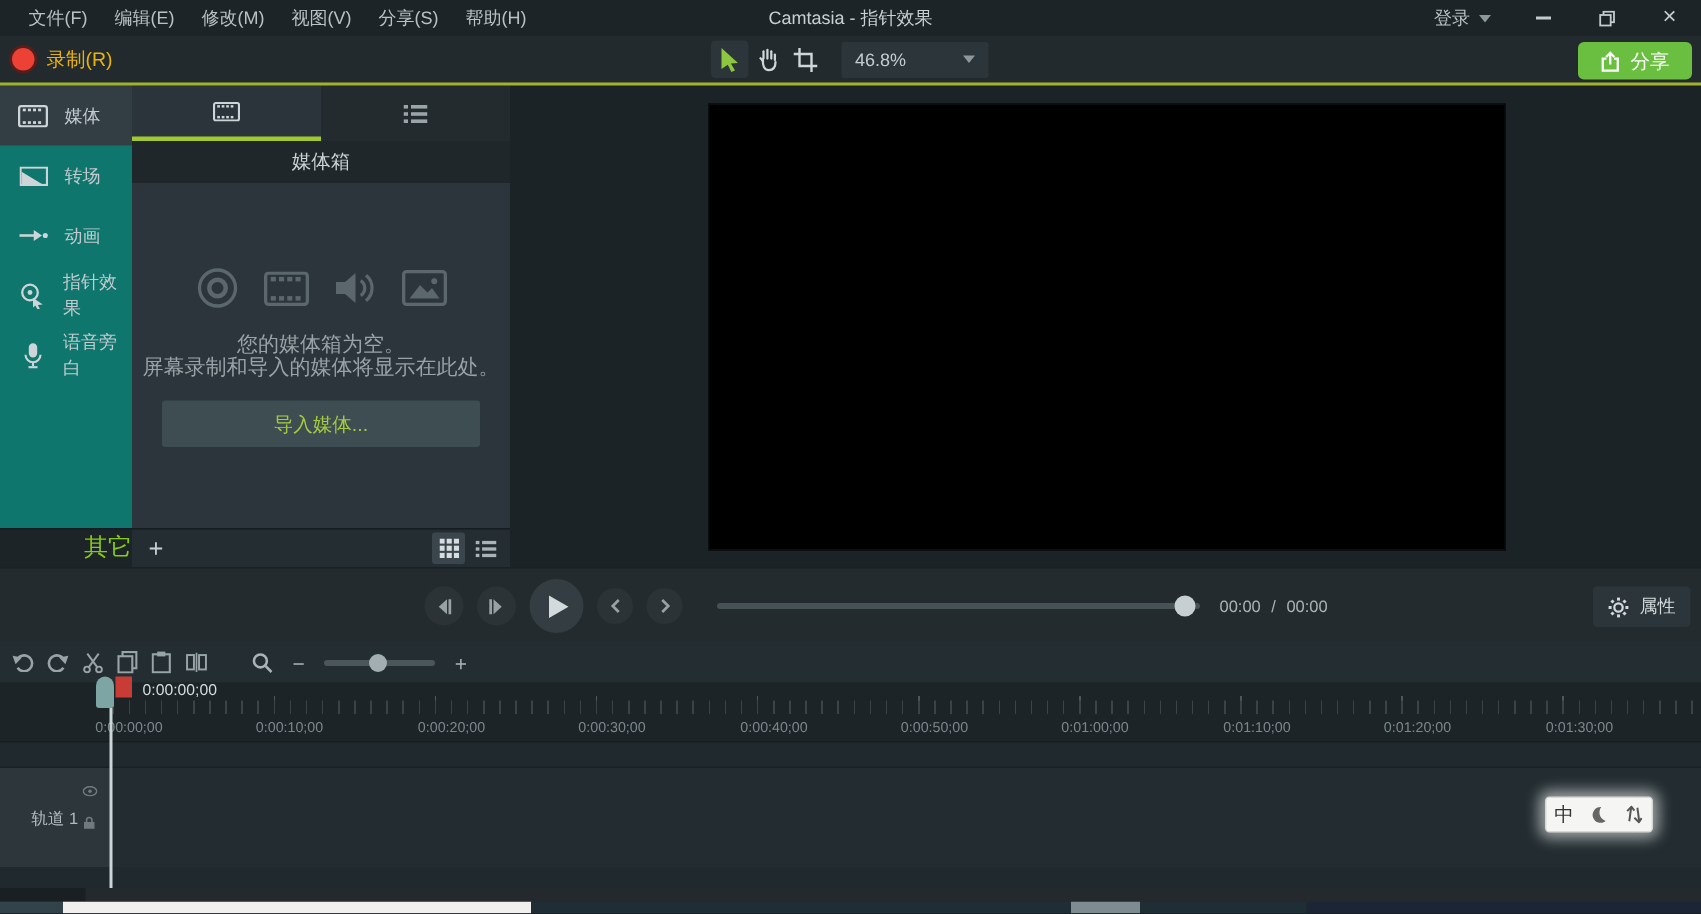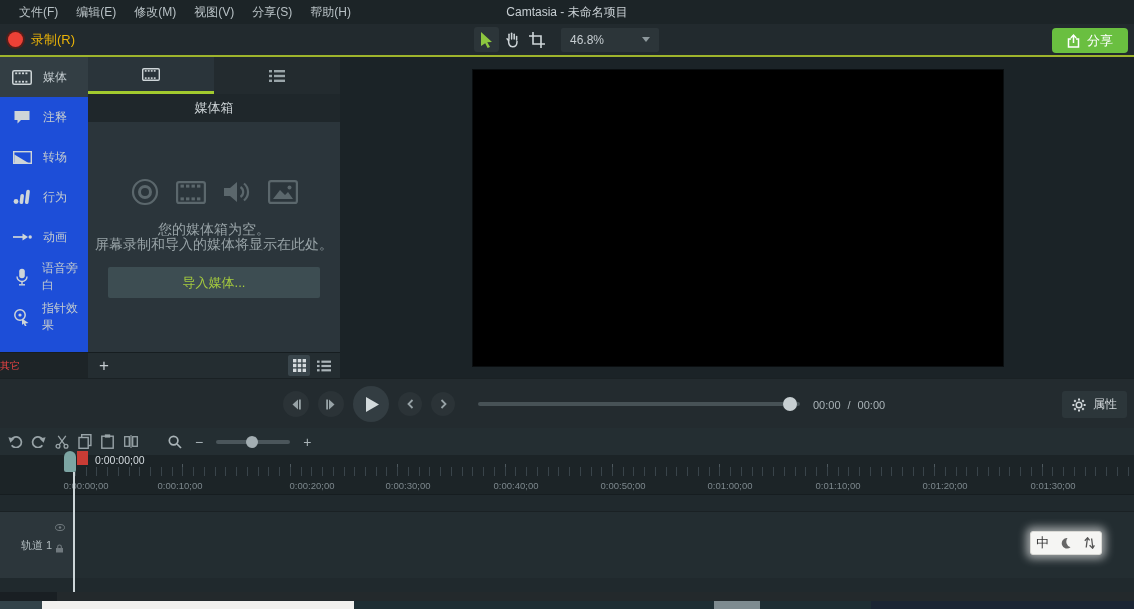--- a/index.html
+++ b/index.html
@@ -29,27 +29,27 @@
   .center-tools { position:absolute; left:474px; top:3px; display:flex; align-items:center; }
   .tool-btn { width:25px; height:25px; display:flex; align-items:center; justify-content:center; border-radius:3px; color:#cfd6d9; }
   .tool-btn.selected { background:#2c3539; }
   .zoom-select { margin-left:12px; width:98px; height:24px; background:#2c3539; border-radius:2px;
     display:flex; align-items:center; padding:0 9px; color:#c6cdd1; font-size:12px; }
   .zoom-select .caret-down { margin-left:auto; }
   .share-btn { position:absolute; right:6px; top:4px; width:76px; height:25px; background:#6abf40;
     border-radius:4px; display:flex; align-items:center; justify-content:center; gap:7px; color:#fff; font-size:13px; }
 
   
-  .icon-sidebar { position:absolute; left:0; top:57px; width:88px; height:295px; background:#1d4ed8; }
+  .icon-sidebar { position:absolute; left:0; top:57px; width:88px; height:295px; background:#0f766e; }
   .side-item { height:40px; display:flex; align-items:center; gap:10px; padding-left:11px; color:#c3cbcf; font-size:12px; }
   .side-item.selected { background:#333e44; }
   .side-icon { width:22px; display:flex; justify-content:center; color:#ced5d8; }
   .other-row { position:absolute; left:0; top:352px; width:88px; height:26px; background:#1d2427;
-    border-top:1px solid #161d20; display:flex; align-items:center; justify-content:flex-start;
-    color:#ef4444; font-size:10px; }
+    border-top:1px solid #161d20; display:flex; align-items:center; justify-content:flex-end;
+    color:#84cc16; font-size:16px; }
 
   
   .media-panel { position:absolute; left:88px; top:57px; width:252px; height:295px; background:#2b353b; }
   .tabs { display:flex; height:37px; background:#232c30; }
   .tab { flex:1; display:flex; align-items:center; justify-content:center; color:#c9d0d4; }
   .tab.active { background:#2a343a; border-bottom:3px solid #a2ca2e; }
   .tab.inactive { background:#232b2f; color:#9aa5a9; }
   .panel-header { height:28px; background:#1f272b; display:flex; align-items:center; justify-content:center;
     color:#ccd3d6; font-size:13px; }
   .empty-icons { margin-top:56px; display:flex; justify-content:center; align-items:center; gap:17px; color:#5b676c; }
@@ -144,21 +144,39 @@
 
   <div class="menubar">
     <div class="menu-items">
       <span class="menu-item">文件(F)</span>
       <span class="menu-item">编辑(E)</span>
       <span class="menu-item">修改(M)</span>
       <span class="menu-item">视图(V)</span>
       <span class="menu-item">分享(S)</span>
       <span class="menu-item">帮助(H)</span>
     </div>
-    <div class="window-title">Camtasia - 未命名项目</div>
+    <div class="window-title">Camtasia - 指针效果</div>
+    <div class="win-right">
+      <div class="login-btn">
+        <span>登录</span>
+        <span class="caret-down"></span>
+      </div>
+      <div class="win-btn">
+          <span class="min-bar"></span>
+        </div>
+      <div class="win-btn">
+        <svg width="11" height="11" viewBox="0 0 11 11">
+          <rect x="3" y="0.8" width="7" height="7" fill="none" stroke="#c3cbcf" stroke-width="1.2"></rect>
+          <rect x="0.8" y="3" width="7" height="7" fill="#1c2427" stroke="#c3cbcf" stroke-width="1.2"></rect>
+        </svg>
+      </div>
+      <div class="win-btn" style="font-size:16px;">
+          <span>×</span>
+        </div>
+    </div>
   </div>
 
   <div class="toolbar">
     <div class="record-group">
       <span class="record-dot"></span>
       <span class="record-label">录制(R)</span>
     </div>
     <div class="center-tools">
       <div class="tool-btn selected">
         <svg width="15" height="17" viewBox="0 0 15 17">
@@ -210,75 +228,57 @@
               <rect x="6.6" y="10.8" width="2" height="1.8"></rect>
               <rect x="10" y="10.8" width="2" height="1.8"></rect>
               <rect x="13.4" y="10.8" width="2" height="1.8"></rect>
             </g>
           </svg>
       </span>
       <span>媒体</span>
     </div>
     <div class="side-item">
       <span class="side-icon">
-        <svg width="18" height="15" viewBox="0 0 18 15">
-            <path d="M1.5 1h15v9H8l-3.5 3.5V10h-3z" fill="currentColor"></path>
-          </svg>
-      </span>
-      <span>注释</span>
-    </div>
-    <div class="side-item">
-      <span class="side-icon">
         <svg width="19" height="13" viewBox="0 0 19 13">
             <rect x="0.7" y="0.7" width="17.6" height="11.6" fill="none" stroke="currentColor" stroke-width="1.4"></rect>
             <polygon points="1.4,12 1.4,3.5 15.5,12" fill="currentColor"></polygon>
           </svg>
       </span>
       <span>转场</span>
-    </div>
-    <div class="side-item">
-      <span class="side-icon">
-        <svg width="18" height="16" viewBox="0 0 18 16">
-            <circle cx="3" cy="12.5" r="2.4" fill="currentColor"></circle>
-            <rect x="7" y="5" width="3.6" height="10" rx="1.8" fill="currentColor" transform="rotate(7 8.8 10)"></rect>
-            <rect x="12.6" y="0.6" width="3.6" height="14.5" rx="1.8" fill="currentColor" transform="rotate(7 14.4 7.8)"></rect>
-          </svg>
-      </span>
-      <span>行为</span>
     </div>
     <div class="side-item">
       <span class="side-icon">
         <svg width="20" height="10" viewBox="0 0 20 10">
             <line x1="1" y1="5" x2="11.5" y2="5" stroke="currentColor" stroke-width="1.7"></line>
             <polygon points="10.5,1.4 16,5 10.5,8.6" fill="currentColor"></polygon>
             <circle cx="18.2" cy="5" r="1.7" fill="currentColor"></circle>
           </svg>
       </span>
       <span>动画</span>
+    </div>
+    <div class="side-item">
+      <span class="side-icon">
+        <svg width="17" height="18" viewBox="0 0 17 18">
+            <circle cx="7" cy="7" r="5.2" fill="none" stroke="currentColor" stroke-width="1.5"></circle>
+            <circle cx="7" cy="7" r="1.6" fill="currentColor"></circle>
+            <polygon points="9,10.5 15.5,15 12.2,15.4 13.6,18 11.9,18 10.5,15.6 9,17" fill="currentColor"></polygon>
+          </svg>
+      </span>
+      <span>指针效果</span>
     </div>
     <div class="side-item">
       <span class="side-icon">
         <svg width="12" height="18" viewBox="0 0 12 18">
             <rect x="3.2" y="0.8" width="5.6" height="9.5" rx="2.8" fill="currentColor"></rect>
             <path d="M1 8.5a5 5 0 0 0 10 0" fill="none" stroke="currentColor" stroke-width="1.4"></path>
             <line x1="6" y1="13.5" x2="6" y2="16" stroke="currentColor" stroke-width="1.4"></line>
             <line x1="3" y1="16.8" x2="9" y2="16.8" stroke="currentColor" stroke-width="1.4"></line>
           </svg>
       </span>
       <span>语音旁白</span>
-    </div>
-    <div class="side-item">
-      <span class="side-icon">
-        <svg width="17" height="18" viewBox="0 0 17 18">
-            <circle cx="7" cy="7" r="5.2" fill="none" stroke="currentColor" stroke-width="1.5"></circle>
-            <circle cx="7" cy="7" r="1.6" fill="currentColor"></circle>
-            <polygon points="9,10.5 15.5,15 12.2,15.4 13.6,18 11.9,18 10.5,15.6 9,17" fill="currentColor"></polygon>
-          </svg>
-      </span>
-      <span>指针效果</span>
     </div>
   </div>
   <div class="other-row">
     <span>其它</span>
   </div>
 
   <div class="media-panel">
     <div class="tabs">
       <div class="tab active">
         <svg width="18" height="13" viewBox="0 0 18 13">
@@ -507,22 +507,22 @@
         <svg width="10" height="6" viewBox="0 0 10 6">
             <polyline points="1,1 5,5 9,1" fill="none" stroke="#cdd4d7" stroke-width="1.6"></polyline>
           </svg>
       </div>
     </div>
 
     <div class="ruler">
       <div class="ticks-major"></div>
       <div class="ticks-minor"></div>
       <span class="ruler-label" style="left:86px">0:00:00;00</span>
-      <span class="ruler-label" style="left:180px">0:00:10;00</span>
-      <span class="ruler-label" style="left:312px">0:00:20;00</span>
+      <span class="ruler-label" style="left:193px">0:00:10;00</span>
+      <span class="ruler-label" style="left:301px">0:00:20;00</span>
       <span class="ruler-label" style="left:408px">0:00:30;00</span>
       <span class="ruler-label" style="left:516px">0:00:40;00</span>
       <span class="ruler-label" style="left:623px">0:00:50;00</span>
       <span class="ruler-label" style="left:730px">0:01:00;00</span>
       <span class="ruler-label" style="left:838px">0:01:10;00</span>
       <span class="ruler-label" style="left:945px">0:01:20;00</span>
       <span class="ruler-label" style="left:1053px">0:01:30;00</span>
     </div>
 
     <div class="ph-flag-teal"></div>

